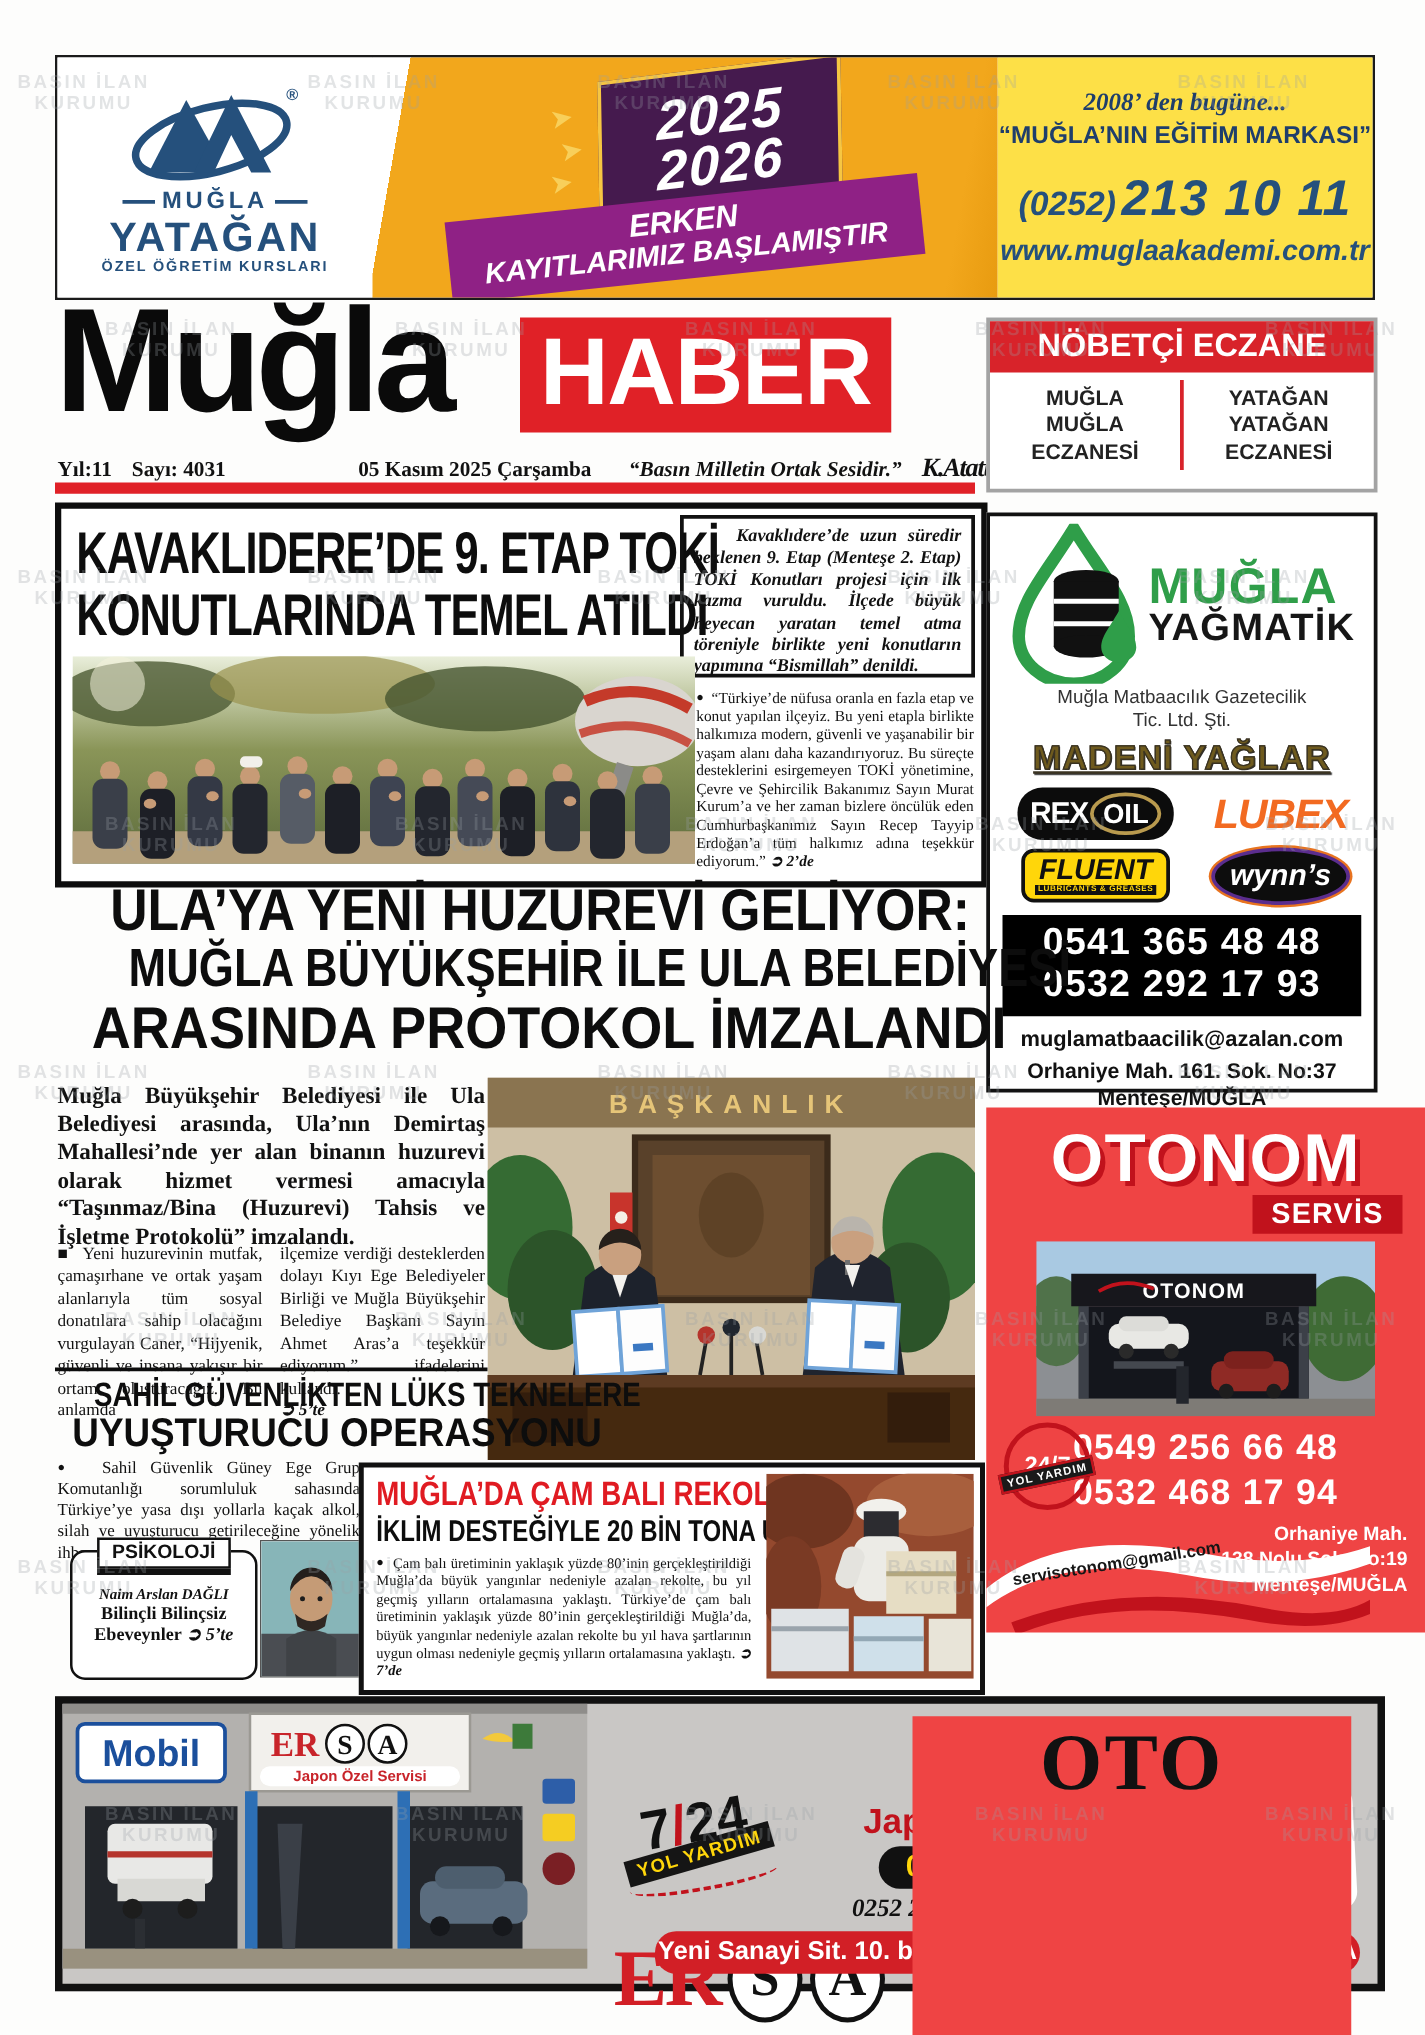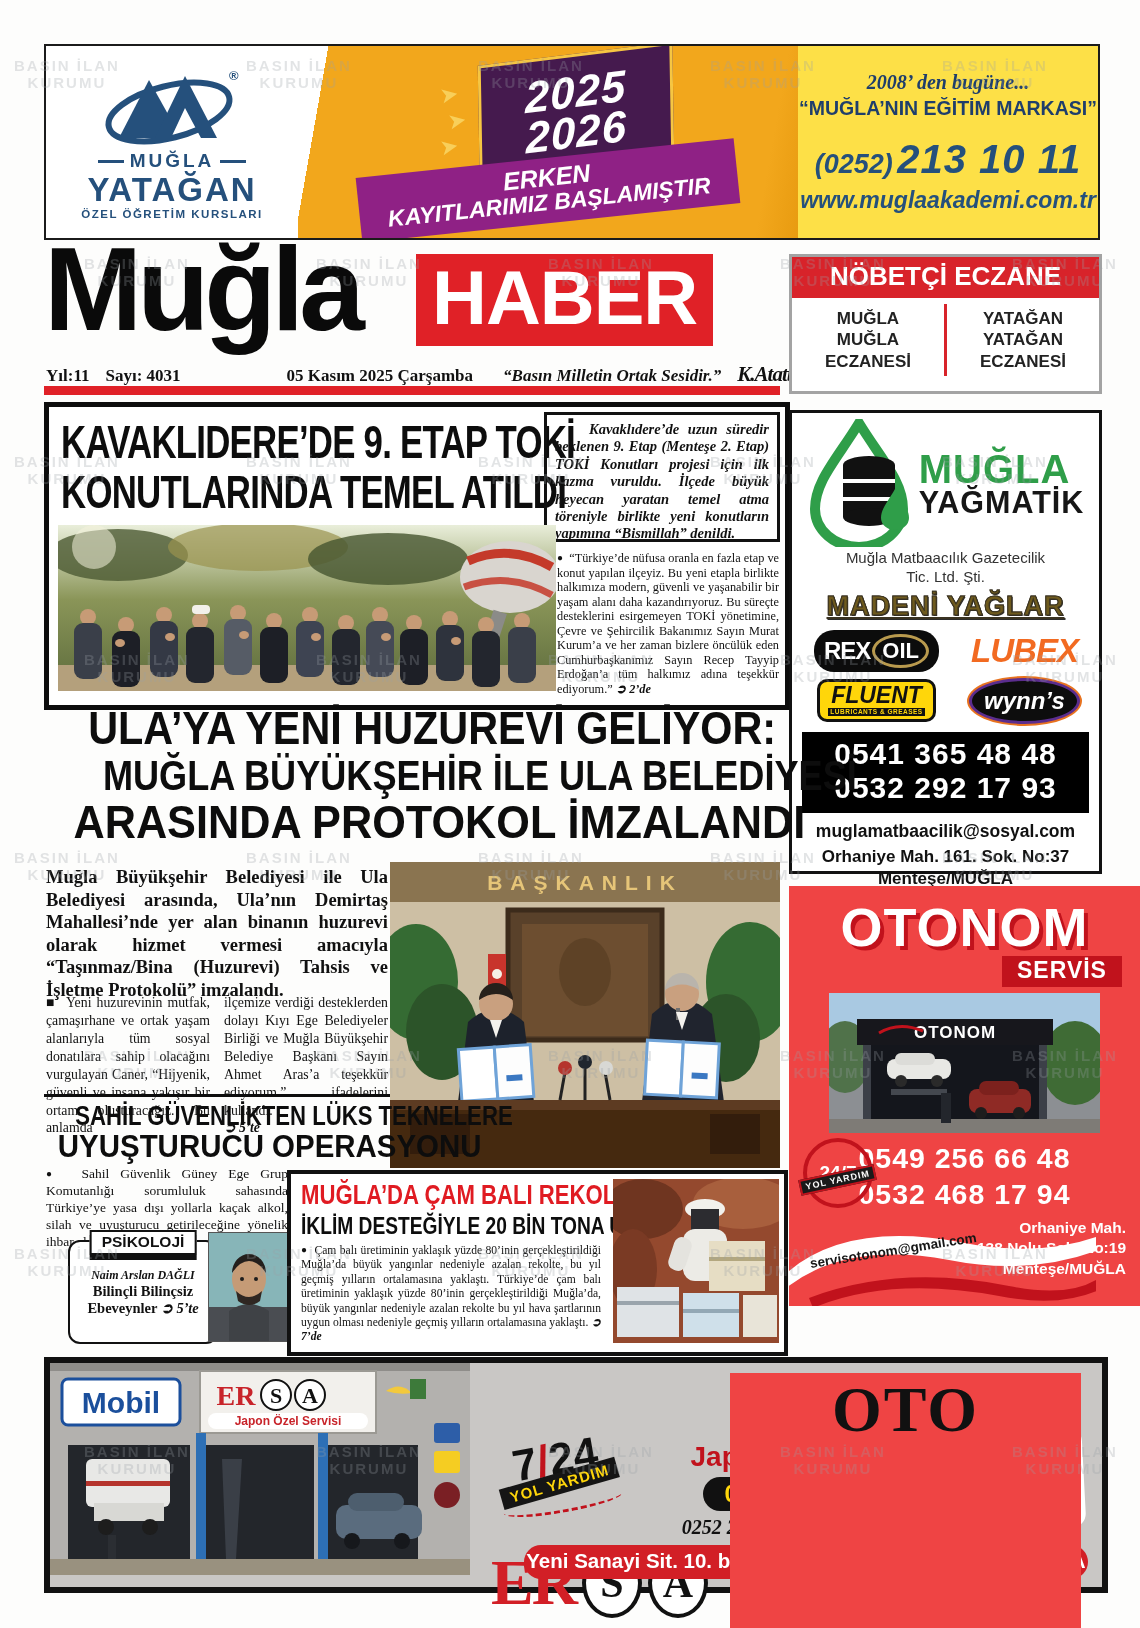--- a/index.html
+++ b/index.html
@@ -106,21 +106,21 @@
   .badge247 .strip{position:absolute;left:-8px;top:30px;background:#1a1a1a;border:2px solid #c1121c;color:#fff;
                    font-size:9px;font-weight:800;letter-spacing:1px;padding:1px 4px;transform:rotate(-12deg);white-space:nowrap;}
   .oto-addr{color:#fff;font-weight:800;font-size:15.5px;line-height:1.3;text-align:right;margin:6px 14px 0 0;}
   .oto-swoosh{position:absolute;left:0;bottom:0;width:307px;height:96px;}
   .oto-email{position:absolute;left:20px;bottom:48px;color:#161616;font-weight:800;font-size:13.5px;transform:rotate(-9deg);}
   
   .divline{left:44px;top:1094px;width:346px;height:3px;background:#0d0d0d;z-index:1;}
   .sahil-h{left:44px;top:1102px;width:346px;text-align:center;line-height:1.05;z-index:1;}
   .sahil-body{left:46px;top:1166px;width:242px;font-family:"Liberation Serif",serif;font-size:13.5px;line-height:1.25;
               text-align:justify;z-index:1;}
-  .psik{left:56px;top:1240px;width:146px;height:100px;border:2.5px solid #111;border-radius:12px;z-index:1;background:#fff;margin-left:12px;}
+  .psik{left:56px;top:1240px;width:146px;height:100px;border:2.5px solid #111;border-radius:12px;z-index:1;background:#fff;}
   .psik-tab{position:absolute;left:50%;top:-12px;transform:translateX(-50%);background:#fff;border:2.5px solid #111;
             box-shadow:0 5px 0 #111;padding:1px 10px 2px;font-weight:800;font-size:15.5px;white-space:nowrap;}
   .psik-a{margin-top:26px;text-align:center;font-family:"Liberation Serif",serif;font-style:italic;font-weight:700;font-size:12px;}
   .psik-b{text-align:center;font-family:"Liberation Serif",serif;font-weight:800;font-size:14.5px;line-height:1.2;}
   .psik-photo{left:208px;top:1232px;width:80px;height:108px;z-index:1;border:1px solid #555;}
   
   .bal{left:287px;top:1170px;width:493px;height:178px;border:4px solid #111;background:#fff;z-index:1;}
   .bal-h1{position:absolute;left:10px;top:6px;color:#e01b22;font-weight:900;font-size:27px;white-space:nowrap;
           transform:scaleX(.82);transform-origin:left top;letter-spacing:0px;}
   .bal-h2{position:absolute;left:10px;top:38px;font-weight:900;font-size:24px;white-space:nowrap;
@@ -314,21 +314,21 @@
       <div class="brand-fluent">
         <span class="f1">FLUENT</span>
         <span class="f2">LUBRICANTS &amp; GREASES</span>
       </div>
       <div class="brand-wynns">wynn’s</div>
     </div>
     <div class="yag-phones">
       <div>0541 365 48 48</div>
       <div>0532 292 17 93</div>
     </div>
-    <div class="yag-email">muglamatbaacilik@sosyal.com</div>
+    <div class="yag-email">muglamatbaacilik@azalan.com</div>
     <div class="yag-addr">
       <div>Orhaniye Mah. 161. Sok. No:37</div>
       <div>Menteşe/MUĞLA</div>
     </div>
   </div>
 
   <div class="abs ula-h hl">
     <div style="font-size:47px;transform:scaleX(.88);">ULA’YA YENİ HUZUREVİ GELİYOR:</div>
     <div style="font-size:43px;transform:scaleX(.84);">MUĞLA BÜYÜKŞEHİR İLE ULA BELEDİYESİ</div>
     <div style="font-size:47px;transform:scaleX(.92);">ARASINDA PROTOKOL İMZALANDI</div>

